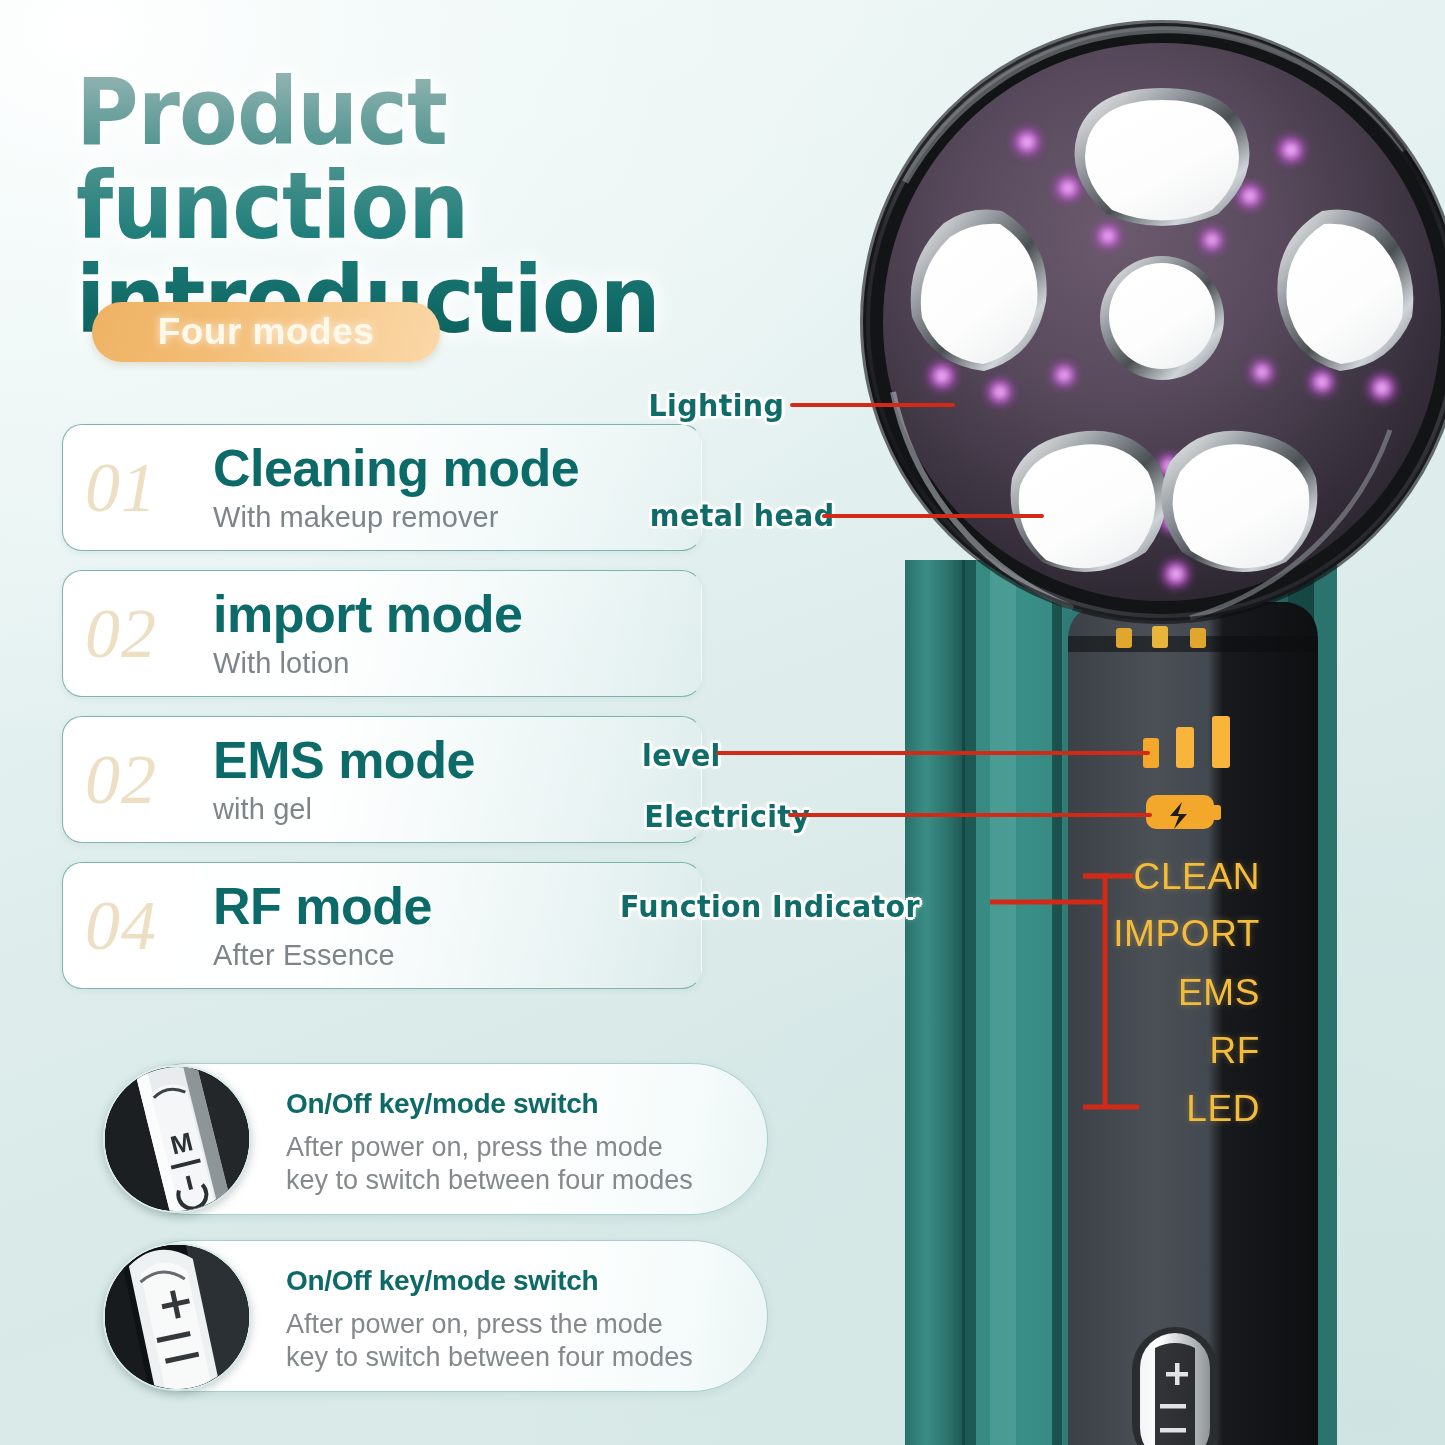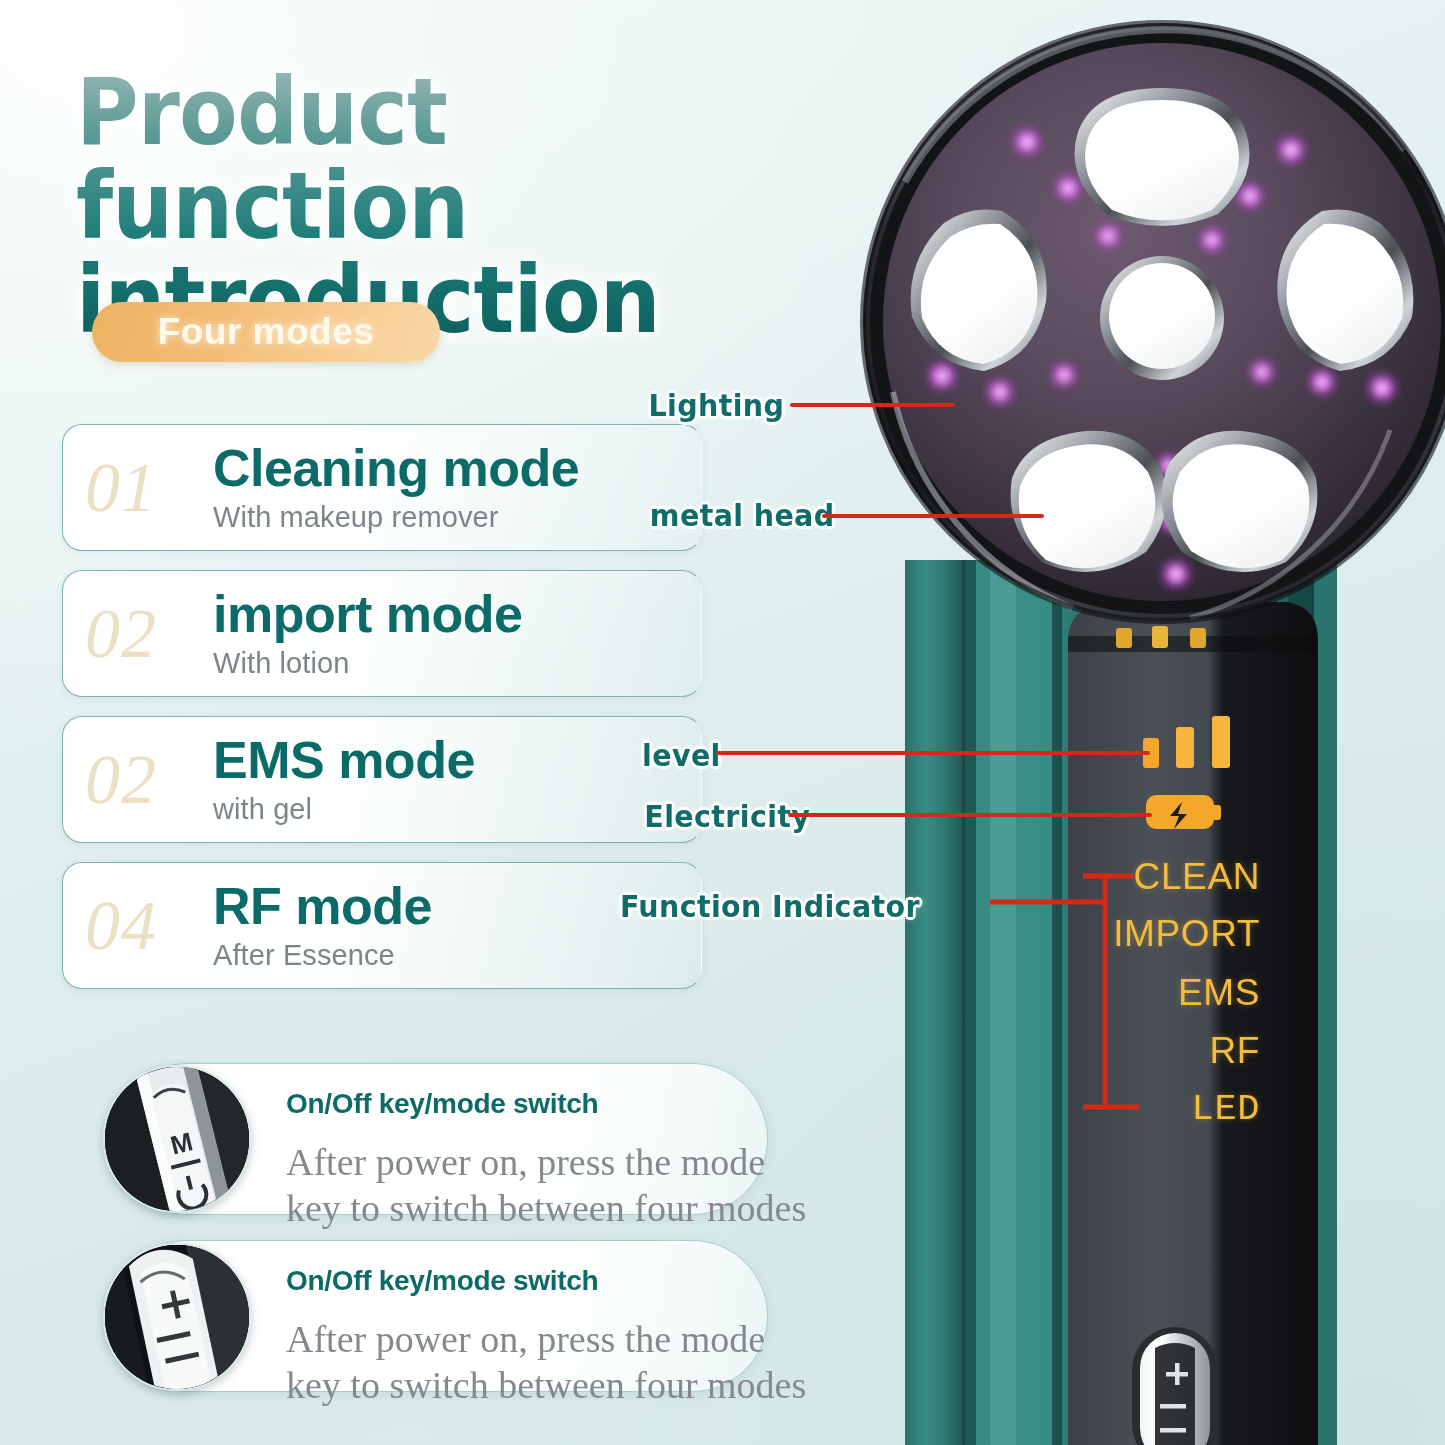--- a/index.html
+++ b/index.html
@@ -157,26 +157,25 @@
   }
   .info-text .it-title {
     font-size:28px;
     font-weight:bold;
     color:#0d6a67;
     letter-spacing:-0.3px;
     line-height:1.1;
     white-space:nowrap;
   }
   .info-text .it-desc {
-    font-size:38px;
+    font-size:27px;
     color:#84898c;
     line-height:1.22;
-    margin-top:19px;
+    margin-top:11px;
     white-space:pre-line;
-    font-family:Liberation Serif, serif;
   }
 
   
   #device { position:absolute; left:0; top:0; width:1445px; height:1445px; pointer-events:none; }
 
   
   .fi-label {
     position:absolute;
     right:185px;
     font-size:37px;
@@ -416,21 +415,21 @@
 
   <div class="callout" style="left:640px; top:799px;">Electricity</div>
   <div class="leader" style="left:788px; top:813px; width:364px;"></div>
 
   <div class="callout" style="left:612px; top:889px;">Function Indicator</div>
 
   <div class="fi-label" style="top:856px;">CLEAN</div>
   <div class="fi-label" style="top:913px;">IMPORT</div>
   <div class="fi-label" style="top:972px;">EMS</div>
   <div class="fi-label" style="top:1030px;">RF</div>
-  <div class="fi-label" style="top:1088px;font-family:Liberation Mono, monospace;">LED</div>
+  <div class="fi-label" style="top:1088px;">LED</div>
 
   <div class="info-card" style="top:1063px;"></div>
   <div class="info-thumb" style="left:103px; top:1065px;">
     <svg viewBox="0 0 148 148" width="148" height="148">
       <rect x="0" y="0" width="148" height="148" fill="#0c1012"></rect>
       <g transform="rotate(-14 74 74)">
         <rect x="-10" y="-20" width="60" height="190" fill="#1b1f22"></rect>
         <rect x="48" y="-20" width="58" height="190" fill="#e9ecee"></rect>
         <rect x="48" y="-20" width="12" height="190" fill="#fbfcfc"></rect>
         <rect x="96" y="-20" width="14" height="190" fill="#8e9599"></rect>

